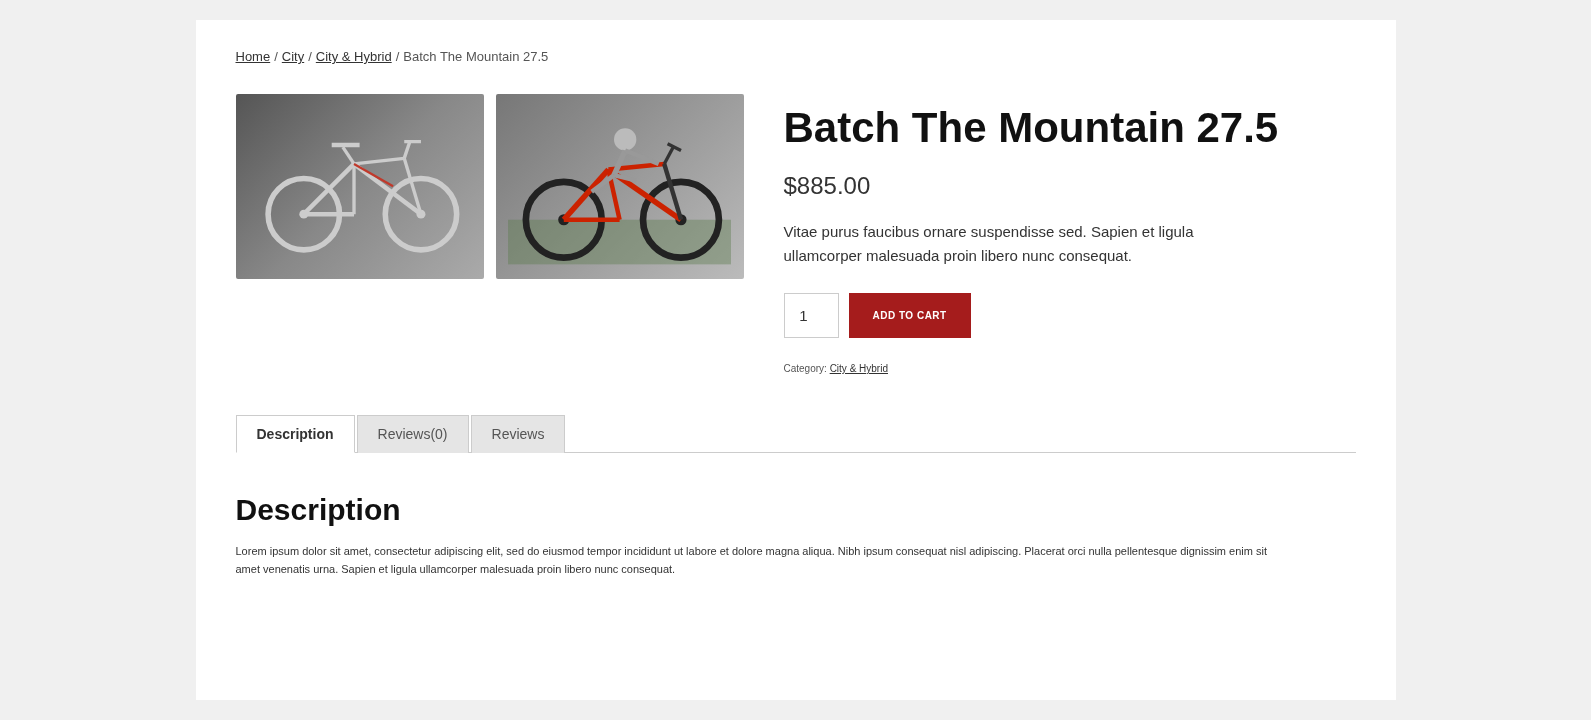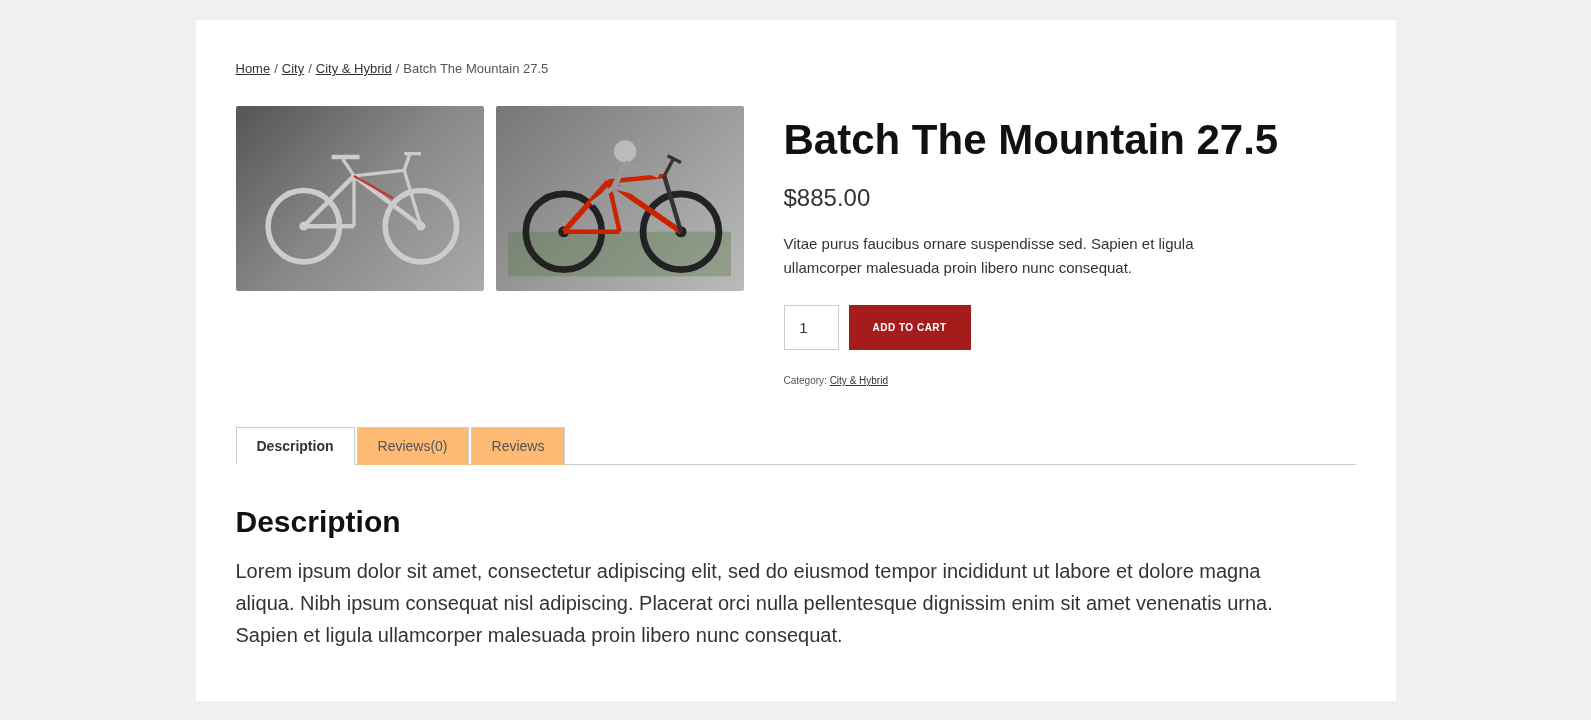--- a/index.html
+++ b/index.html
@@ -18,21 +18,21 @@
     .page-wrapper {
       background-color: #f0f0f0;
       min-height: 720px;
       padding: 20px 0;
     }
 
     .content-area {
       background-color: #fff;
       max-width: 1200px;
       margin: 0 auto;
-      padding: 41px 40px 40px 40px;
+      padding: 29px 40px 40px 40px;
       min-height: 680px;
     }
 
     
     .breadcrumb {
       display: flex;
       align-items: center;
       gap: 4px;
       margin-bottom: 30px;
       font-size: 13px;
@@ -188,39 +188,39 @@
       bottom: -1px;
     }
 
     .tab-item.active {
       border-bottom: 1px solid #fff;
       font-weight: 600;
       background: #fff;
     }
 
     .tab-item:not(.active) {
-      background: #fdba74;
+      background: #e5e5e5;
       color: #555;
     }
 
     
     .description-section {
       padding: 10px 0;
     }
 
     .description-heading {
       font-size: 30px;
       font-weight: 900;
       color: #111;
       margin-bottom: 16px;
       font-family: Arial Black, Arial, sans-serif;
     }
 
     .description-body {
-      font-size: 20px;
+      font-size: 11px;
       color: #333;
       line-height: 1.6;
       max-width: 1050px;
     }
   </style>
 </head>
 <body>
 
 <div class="page-wrapper">
   <div class="content-area">

